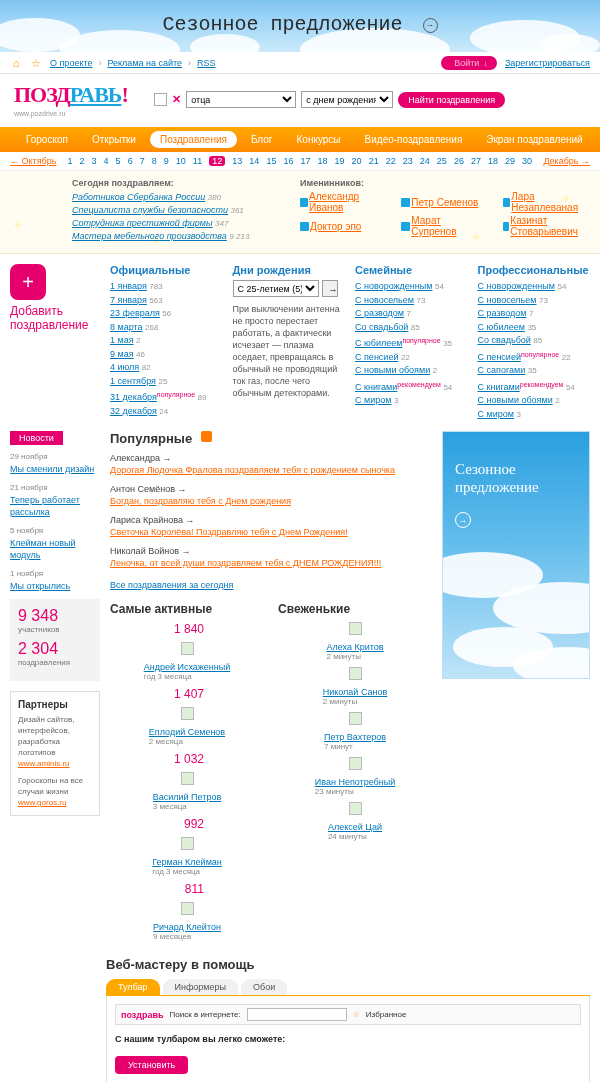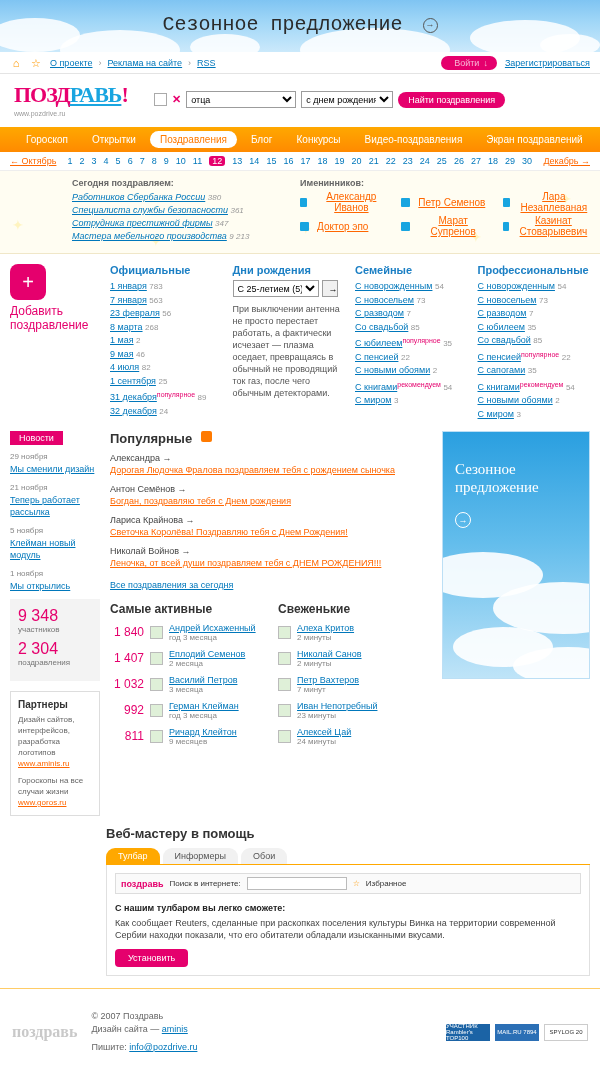--- a/index.html
+++ b/index.html
@@ -107,21 +107,21 @@
     display:flex; gap:18px;
     position:relative;
     overflow:hidden;
   }
   .star { position:absolute; color:#fff4c0; font-size:14px; }
   .today-col { position:relative; z-index:2; }
   .today-col h4 { margin:0 0 3px 0; font-size:9px; color:#666; font-weight:bold; }
   .today-col ul { margin:0; padding:0; list-style:none; font-size:9px; line-height:13px;font-style:italic; }
   .today-col li a { color:#0077bb; }
   .num { color:#999; font-size:8px; }
-  .nameday-item { display:flex; align-items:center; gap:8px;text-align:center; }
+  .nameday-item { display:flex; align-items:center; gap:1px; }
   .nd-icon { width:9px; height:9px; background:#19a5e0; display:inline-block; border-radius:1px; }
   .nd-grid { display:grid; grid-template-columns:repeat(3,1fr); gap:2px 14px; }
 
   
   .main { display:flex; padding:10px 10px 0 10px; gap:10px; }
   .col-add { width:90px; }
   .add-badge {
     width:36px; height:36px; background:#e5006d; border-radius:8px;
     color:#fff; font-size:20px; line-height:36px; text-align:center;
     margin-bottom:4px;
@@ -159,21 +159,21 @@
   .sec-title { font-size:13px; color:#333; margin:0 0 6px 0; font-weight:bold; }
   .rss { display:inline-block; width:11px; height:11px; background:#ff7a00; border-radius:2px; vertical-align:1px; margin-left:5px; }
   .pop-item { margin-bottom:7px; font-size:9px; line-height:12px; }
   .pop-author { color:#444; }
   .pop-text a { color:#ff6600; }
   .all-link { font-size:9px; display:inline-block; margin:4px 0 12px 0; color:#0077bb; }
 
   .two-lists { display:flex; gap:14px; }
   .two-lists .lst { flex:1; }
   .lst h3 { font-size:12px; color:#333; margin:0 0 6px 0; }
-  .rank-row { display:flex; align-items:center; gap:6px; margin-bottom:6px; }
+  .rank-row { display:flex; align-items:center; gap:6px; margin-bottom:6px;flex-direction:column; }
   .rank-num { color:#e5006d; font-size:12px; width:34px; text-align:right; }
   .thumb { width:13px; height:13px; border:1px solid #bbb; background:#dff0d8; }
   .rank-name a { color:#0077bb; font-size:9px; }
   .rank-sub { color:#888; font-size:8px; }
 
   .promo {
     width:148px; height:248px; border:1px solid #bcdff5;
     background: linear-gradient(180deg,#2a9fe0 0%, #63bdec 45%, #bfe4f8 100%);
     position:relative; overflow:hidden;
   }
@@ -577,21 +577,20 @@
   <div class="panel">
     <div class="toolbar-mock">
       <span class="tb-logo">поздравь</span>
       <span>Поиск в интернете:</span>
       <input class="tb-input" value="" style="">
       <span class="tb-star">☆</span>
       <span>Избранное</span>
     </div>
     <div class="wm-text">
       <b>С нашим тулбаром вы легко сможете:</b>
-      <span>Как сообщает Reuters, сделанные при раскопках поселения культуры Винка на территории современной Сербии находки показали, что его обитатели обладали изысканными вкусами.</span>
     </div>
     <button class="btn-install">Установить</button>
   </div>
 </div>
 
 <div class="footer-wave"></div>
 
 <div class="footer">
   <div class="foot-logo">поздравь</div>
   <div class="foot-mid">

